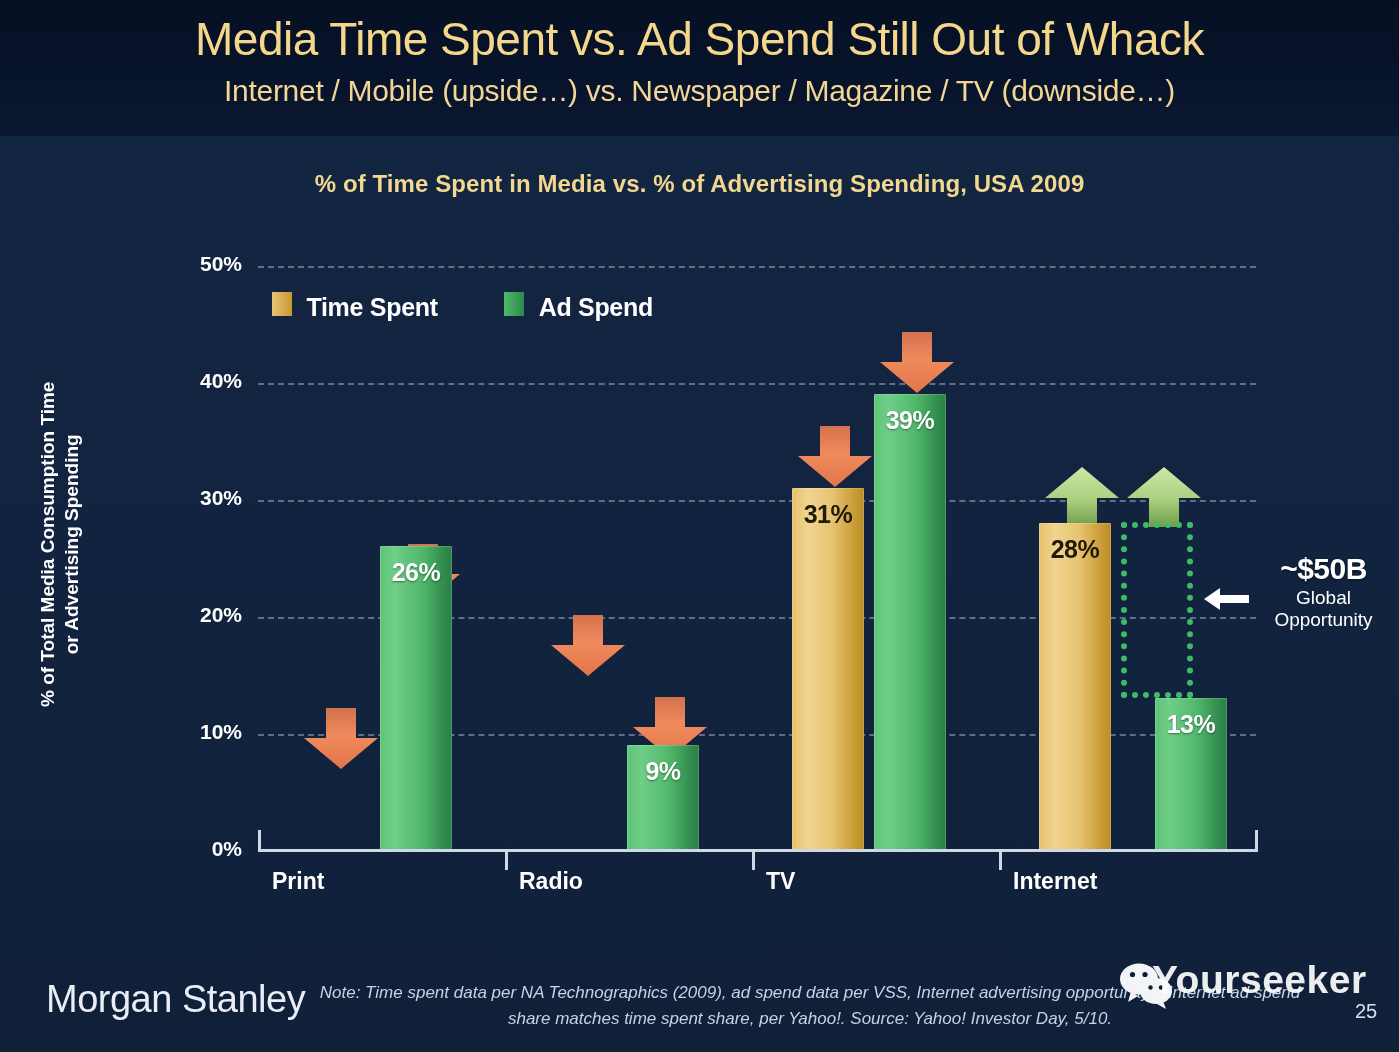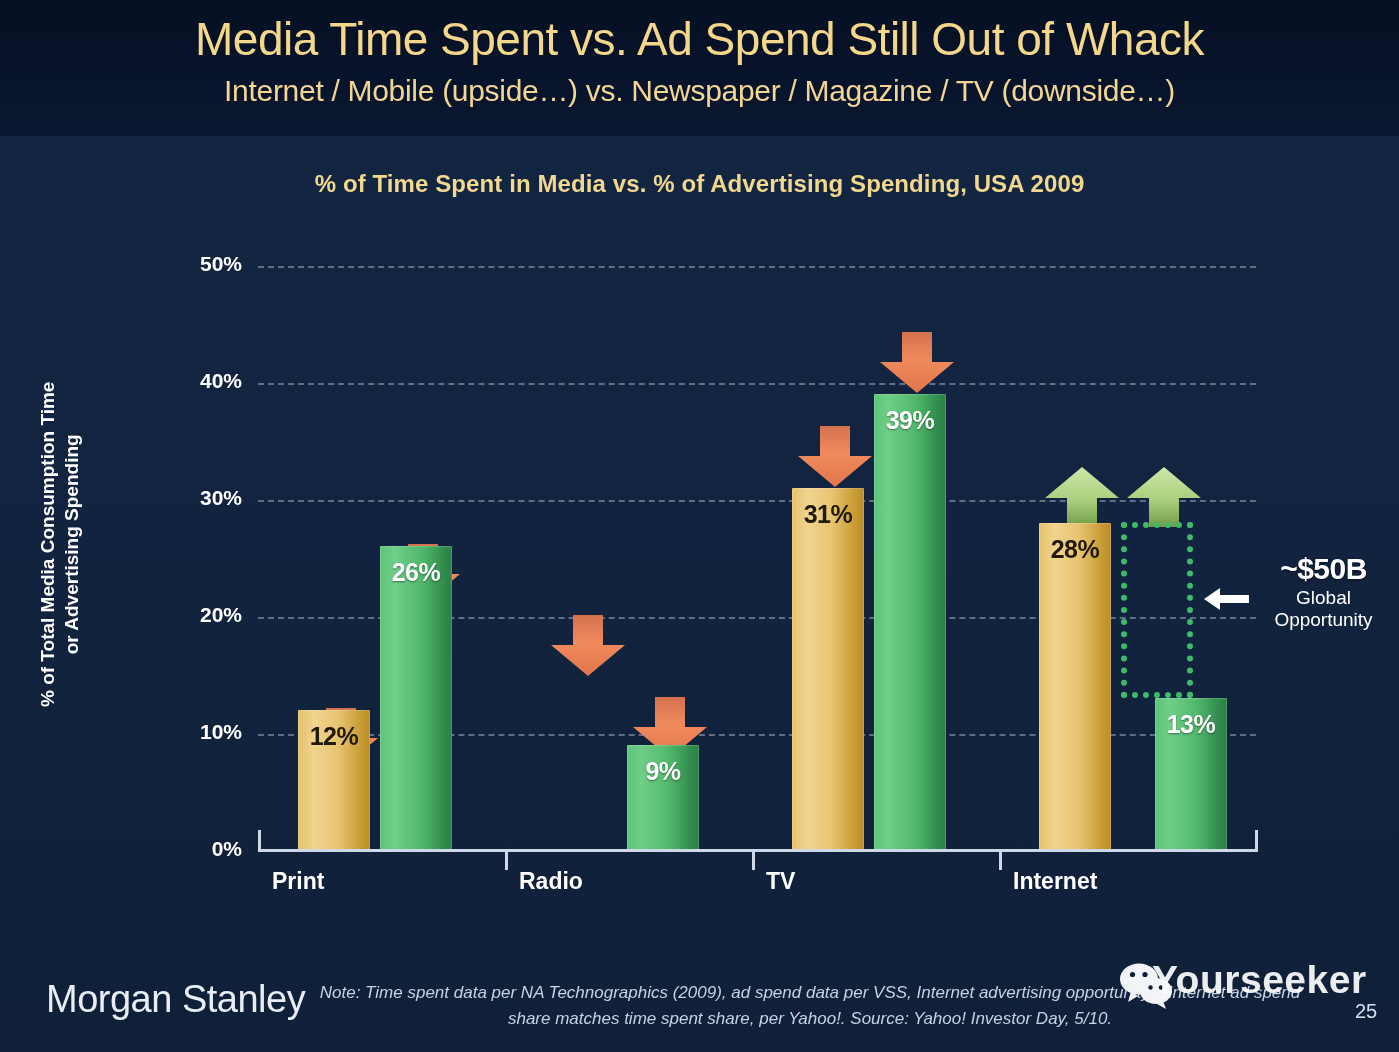--- a/index.html
+++ b/index.html
@@ -188,23 +188,20 @@
     <svg class="arrow-down" style="left:44px; top:442px;" viewBox="0 0 78 62">
       <defs>
           <linearGradient id="dg1" x1="0" y1="0" x2="0" y2="1">
         <stop offset="0%" stop-color="#d4724f"></stop>
             <stop offset="45%" stop-color="#ef8a5c"></stop>
             <stop offset="100%" stop-color="#e2764a"></stop>
       </linearGradient>
         </defs>
       <path d="M24 0 H54 V30 H76 L39 61 L2 30 H24 Z" fill="url(#dg1)"></path>
     </svg>
-    <div class="bar gold" style="left:40px; height:140px;">
-      <span class="bar-label">12%</span>
-    </div>
 
     <svg class="arrow-down" style="left:126px; top:278px;" viewBox="0 0 78 62">
       <path d="M24 0 H54 V30 H76 L39 61 L2 30 H24 Z" fill="url(#dg1)"></path>
     </svg>
     <div class="bar green" style="left:122px; height:304px;padding-left:12px;">
       <span class="bar-label">26%</span>
     </div>
 
     <svg class="arrow-down" style="left:291px; top:349px;" viewBox="0 0 78 62">
       <path d="M24 0 H54 V30 H76 L39 61 L2 30 H24 Z" fill="url(#dg1)"></path>
@@ -258,20 +255,30 @@
   <div class="x-tick" style="left:505px;"></div>
   <div class="x-tick" style="left:752px;"></div>
   <div class="x-tick" style="left:999px;"></div>
   <div class="x-axis-end" style="left:1255px;"></div>
 
   <div class="cat-label" style="left:272px;">Print</div>
   <div class="cat-label" style="left:519px;">Radio</div>
   <div class="cat-label" style="left:766px;">TV</div>
   <div class="cat-label" style="left:1013px;">Internet</div>
 
+  <div id="legend">
+    <span class="legend-item">
+      <span class="legend-swatch gold"></span>
+      <span class="legend-label">Time Spent</span>
+    </span>
+    <span class="legend-item">
+      <span class="legend-swatch green"></span>
+      <span class="legend-label">Ad Spend</span>
+    </span>
+  </div>
 
   <svg id="opp-arrow" viewBox="0 0 46 26">
     <path d="M0 13 L16 2 V9 H45 V17 H16 V24 Z" fill="#ffffff"></path>
   </svg>
   <div id="opportunity-annotation">
     <div id="opp-amount">~$50B</div>
     <div id="opp-line2">Global</div>
     <div id="opp-line3">Opportunity</div>
   </div>
 

